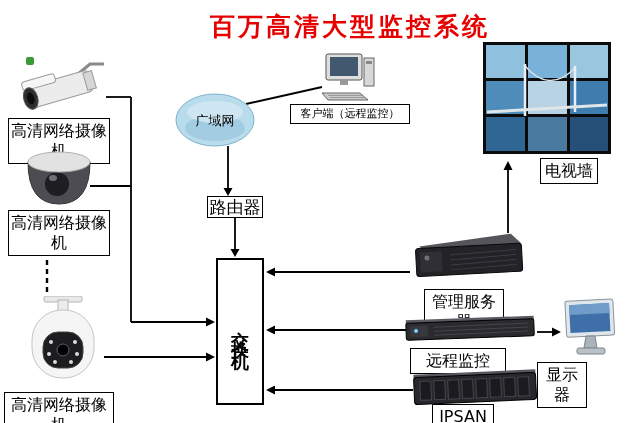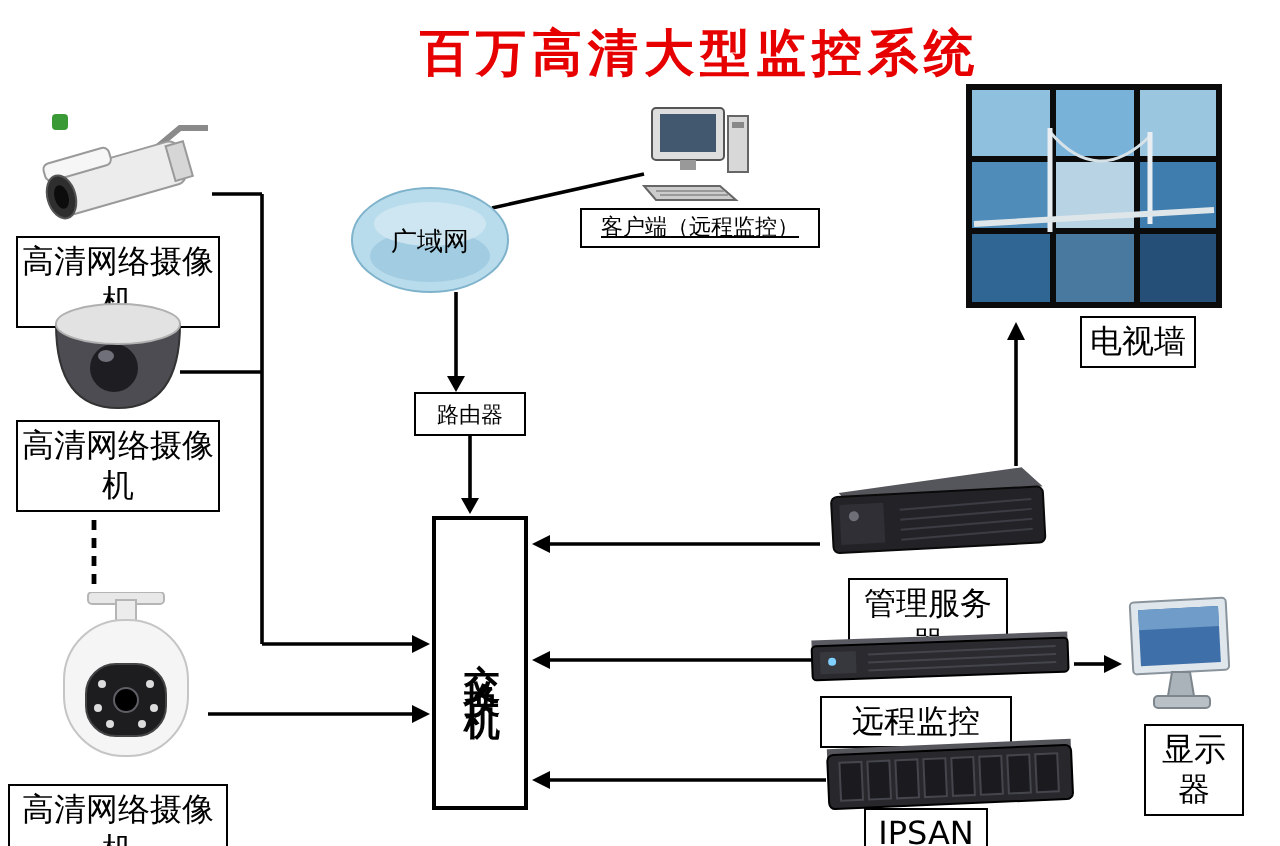--- a/index.html
+++ b/index.html
@@ -4,24 +4,24 @@
 <style>
   html,body{margin:0;padding:0;}
   body{width:640px;height:423px;background:#ffffff;position:relative;overflow:hidden;
        font-family:"DejaVu Sans",sans-serif;color:#000;}
   .wires{position:absolute;left:0;top:0;width:640px;height:423px;pointer-events:none;}
   .title{position:absolute;left:200px;top:10px;width:300px;text-align:center;
          font-size:25px;font-weight:bold;color:#e60000;letter-spacing:3px;}
   .icon{position:absolute;}
   .label{position:absolute;border:1px solid #000;background:#fff;font-size:16px;
          text-align:center;padding:2px 1px;line-height:1.25;box-sizing:border-box;}
-  .label.small{font-size:11px;text-decoration:underline;}
+  .label.small{font-size:11px;}
   .router{position:absolute;left:207px;top:196px;width:56px;height:22px;border:1px solid #000;
           background:#fff;display:flex;align-items:center;justify-content:center;
-          font-size:11px;box-sizing:border-box;}
+          font-size:17px;box-sizing:border-box;}
   .switch{position:absolute;left:216px;top:258px;width:48px;height:147px;border:2px solid #000;
           background:#fff;display:flex;align-items:center;justify-content:center;box-sizing:border-box;}
   .switch span{writing-mode:vertical-rl;text-orientation:upright;font-size:18px;
                font-weight:bold;letter-spacing:10px;}
   .cloudwrap{position:absolute;left:174px;top:92px;width:82px;height:58px;}
   .cloudlabel{position:absolute;left:0;top:0;width:82px;height:58px;display:flex;
               align-items:center;justify-content:center;font-size:13px;font-family:Liberation Serif, serif;}
 </style>
 </head>
 <body>
@@ -184,13 +184,13 @@
 
 <svg class="icon" style="left:564px;top:298px" width="54" height="60" viewBox="0 0 54 60">
   <g transform="rotate(-3 27 25)">
     <rect x="2" y="2" width="48" height="36" rx="2" fill="#dfe6ec" stroke="#8a949c"></rect>
     <rect x="6" y="6" width="40" height="28" fill="#3f6fa8"></rect>
     <rect x="6" y="6" width="40" height="10" fill="#6f9cc8"></rect>
   </g>
   <polygon points="22,38 31,38 33,50 20,50" fill="#aab3ba" stroke="#7d868d"></polygon>
   <rect x="13" y="50" width="28" height="6" rx="2" fill="#b9c1c7" stroke="#7d868d"></rect>
 </svg>
-<div class="label" style="left:572px;top:362px;width:50px">显示器</div>
+<div class="label" style="left:537px;top:362px;width:50px">显示器</div>
 
 </body></html>

